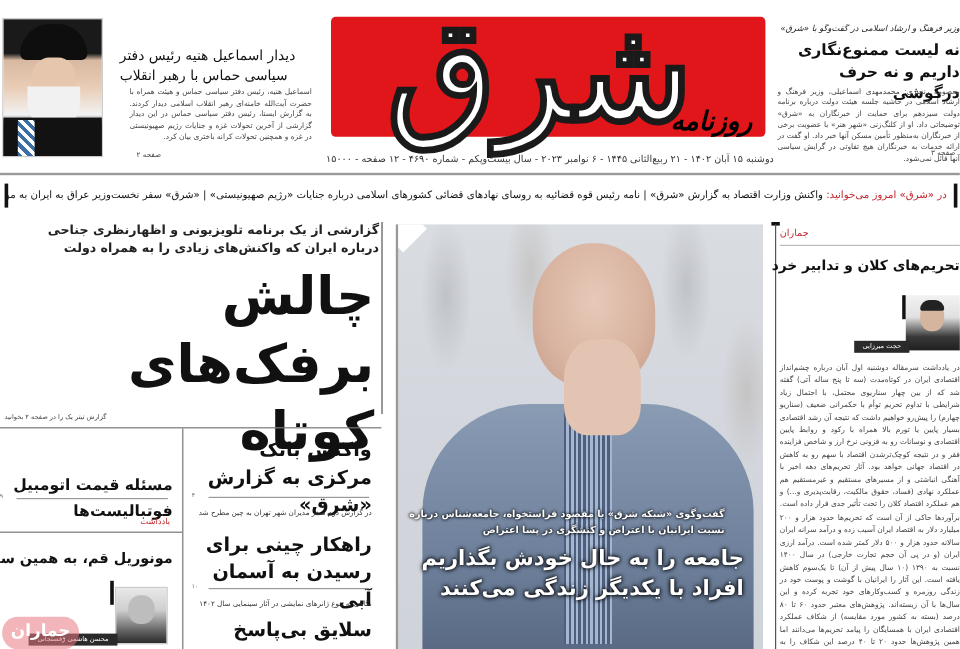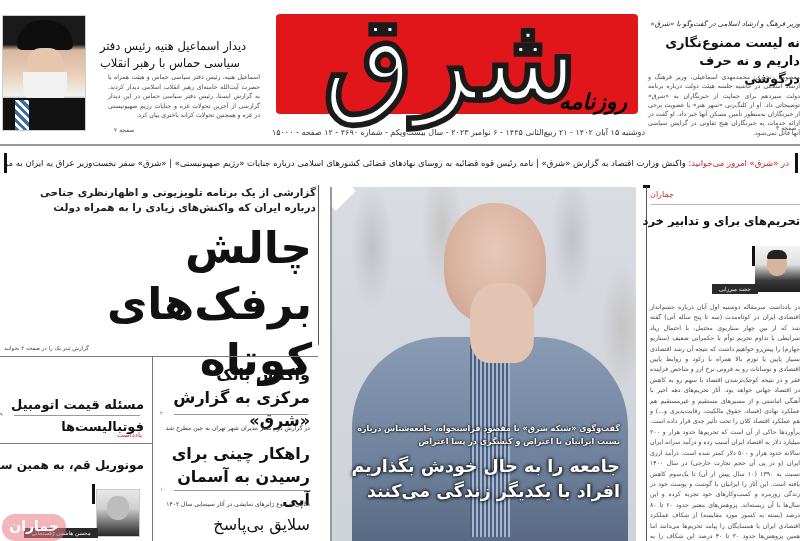--- a/index.html
+++ b/index.html
@@ -78,21 +78,21 @@
   .story-a-headline { position: absolute; left: 160px; top: 363px; width: 150px; font-size: 16px; font-weight: 900; line-height: 23px; text-align: right; }
   .story-a-page { position: absolute; left: 160px; top: 410px; width: 148px; height: 8px; font-size: 5px; color:#666; direction: ltr; }
   .story-a-page .line { position:absolute; left: 14px; right: 0; top: 4px; height:1px; background:#999; }
 
   .story-b-kicker { position: absolute; left: 160px; top: 424px; width: 150px; font-size: 6px; text-align: right; color: #333; white-space: nowrap; }
   .story-b-headline { position: absolute; left: 160px; top: 442px; width: 150px; font-size: 16px; font-weight: 900; line-height: 23px; text-align: right; }
   .story-b-page { position: absolute; left: 160px; top: 486px; width: 148px; height: 8px; font-size: 5px; color:#666; direction: ltr; }
   .story-b-page .line { position:absolute; left: 14px; right: 0; top: 4px; height:1px; background:#999; }
 
   .story-c-kicker { position: absolute; left: 160px; top: 500px; width: 150px; font-size: 6px; text-align: right; color: #333; white-space: nowrap; }
-  .story-c-headline { position: absolute; left: 160px; top: 513px; width: 150px; font-size: 16px; font-weight: 400; line-height: 23px; text-align: right; }
+  .story-c-headline { position: absolute; left: 160px; top: 513px; width: 150px; font-size: 16px; font-weight: 700; line-height: 23px; text-align: right; }
 
   .story-d-headline { position: absolute; left: 4px; top: 363px; width: 140px; font-size: 13px; font-weight: 900; line-height: 22px; text-align: right; margin-top: 31px; }
   .story-d-page { position: absolute; left: 0; top: 411px; width: 140px; height: 8px; font-size: 5px; color:#666; direction: ltr; }
   .story-d-page .line { position:absolute; left: 14px; right: 0; top: 4px; height:1px; background:#999; }
 
   .hr-d { position: absolute; left: 0; top: 443px; width: 152px; height: 1px; background: #777; }
   .note-label { position: absolute; left: 4px; top: 431px; width: 138px; font-size: 7px; color: #c1272d; text-align: right; }
   .note-headline { position: absolute; left: 4px; top: 458px; width: 140px; font-size: 12px; font-weight: 900; text-align: right; white-space: nowrap; }
   .note-photo { position: absolute; left: 96px; top: 489px; width: 44px; height: 48px; background: linear-gradient(180deg,#e8e8e8 0%,#cfcfcf 40%,#6a6a6a 75%,#2a2a2a 100%); border: 1px solid #ccc; }
   .note-photo .head { position:absolute; left: 10px; top: 6px; width: 22px; height: 24px; background:#bdbdbd; border-radius: 45%; }
@@ -109,21 +109,21 @@
   .photo-main .pattern { position: absolute; inset: 0; background:
     radial-gradient(ellipse 30px 90px at 40px 60px, rgba(150,150,160,0.35), transparent 70%),
     radial-gradient(ellipse 30px 90px at 110px 40px, rgba(170,160,150,0.35), transparent 70%),
     radial-gradient(ellipse 30px 90px at 240px 50px, rgba(150,150,160,0.35), transparent 70%),
     radial-gradient(ellipse 30px 90px at 290px 140px, rgba(170,160,150,0.35), transparent 70%); }
   .photo-main .head { position: absolute; left: 112px; top: 16px; width: 102px; height: 120px; background: radial-gradient(ellipse at 50% 40%, #e7c9b8 0%, #d8b3a0 60%, #c69d89 100%); border-radius: 48% 48% 42% 42%; }
   .photo-main .hand { position: absolute; left: 138px; top: 96px; width: 64px; height: 80px; background: #e3c3b1; border-radius: 40% 40% 30% 30%; }
   .photo-main .suit { position: absolute; left: 20px; top: 150px; width: 276px; height: 220px; background: linear-gradient(180deg, #8a9bb4 0%, #6d7f9a 60%, #55657f 100%); border-radius: 90px 90px 0 0; }
   .photo-main .shirt { position: absolute; left: 138px; top: 150px; width: 40px; height: 200px; background: repeating-linear-gradient(90deg,#4b5f80 0 2px,#a7b6cc 2px 4px); }
   .photo-main .corner { position: absolute; left: -10px; top: -10px; width: 28px; height: 28px; background: #fff; transform: rotate(45deg); }
-  .photo-kicker { position: absolute; left: 340px; top: 422px; width: 280px; font-size: 8px; font-weight: bold; line-height: 13px; color: #fff; text-align: right; text-shadow: 0 0 2px #000, 0 0 3px #000; }
+  .photo-kicker { position: absolute; left: 324px; top: 422px; width: 280px; font-size: 8px; font-weight: bold; line-height: 13px; color: #fff; text-align: right; text-shadow: 0 0 2px #000, 0 0 3px #000; }
   .photo-headline { position: absolute; left: 336px; top: 454px; width: 284px; font-size: 17.5px; font-weight: 900; line-height: 25px; color: #fff; text-align: right; text-shadow: 0 0 3px #000, 0 0 4px #000; }
 
   
   .edit-frame { position: absolute; left: 646px; top: 187px; width: 1px; height: 354px; background: #555; }
   .edit-frame-top { position: absolute; left: 643px; top: 185px; width: 7px; height: 3px; background: #111; }
   .edit-label { position: absolute; left: 650px; top: 190px; width: 60px; font-size: 8px; color: #c1272d; text-align: left; direction: rtl; }
   .edit-hr { position: absolute; left: 650px; top: 204px; width: 150px; height: 1px; background: #bbb; }
   .edit-headline { position: absolute; left: 650px; top: 214px; width: 150px; font-size: 11.5px; font-weight: 900; text-align: right; white-space: nowrap; }
   .edit-photo { position: absolute; left: 755px; top: 246px; width: 45px; height: 46px; background: linear-gradient(180deg,#f2f2f2 0%,#e0e0e0 40%,#3a3a3a 75%,#1f1f1f 100%); }
   .edit-photo .head { position:absolute; left: 12px; top: 6px; width: 20px; height: 24px; background:#d6b59e; border-radius: 45%; }
@@ -207,20 +207,20 @@
   <div class="hand"></div>
   <div class="corner"></div>
 </div>
 <div class="photo-kicker">گفت‌وگوی «شبکه شرق» با مقصود فراستخواه، جامعه‌شناس درباره نسبت ایرانیان با اعتراض و کنشگری در پسا اعتراض</div>
 <div class="photo-headline">جامعه را به حال خودش بگذاریم افراد با یکدیگر زندگی می‌کنند</div>
 
 <div class="edit-frame-top"></div>
 <div class="edit-frame"></div>
 <div class="edit-label">جماران</div>
 <div class="edit-hr"></div>
-<div class="edit-headline">تحریم‌های برای و تدابیر خرد</div>
+<div class="edit-headline">تحریم‌های کلان و تدابیر خرد</div>
 <div class="edit-bar"></div>
 <div class="edit-photo">
   <div class="head"></div>
   <div class="hair"></div>
 </div>
 <div class="edit-name">حجت میرزایی</div>
 <div class="edit-body">در یادداشت سرمقاله دوشنبه اول آبان درباره چشم‌انداز اقتصادی ایران در کوتاه‌مدت (سه تا پنج ساله آتی) گفته شد که از بین چهار سناریوی محتمل، با احتمال زیاد شرایطی با تداوم تحریم توأم با حکمرانی ضعیف (سناریو چهارم) را پیش‌رو خواهیم داشت که نتیجه آن رشد اقتصادی بسیار پایین یا تورم بالا همراه با رکود و روابط پایین اقتصادی و نوسانات رو به فزونی نرخ ارز و شاخص فزاینده فقر و در نتیجه کوچک‌ترشدن اقتصاد با سهم رو به کاهش در اقتصاد جهانی خواهد بود. آثار تحریم‌های دهه اخیر با آهنگی انباشتی و از مسیرهای مستقیم و غیرمستقیم هم عملکرد نهادی (فساد، حقوق مالکیت، رقابت‌پذیری و...) و هم عملکرد اقتصاد کلان را تحت تأثیر جدی قرار داده است. برآوردها حاکی از آن است که تحریم‌ها حدود هزار و ۲۰۰ میلیارد دلار به اقتصاد ایران آسیب زده و درآمد سرانه ایران سالانه حدود هزار و ۵۰۰ دلار کمتر شده است. درآمد ارزی ایران (و در پی آن حجم تجارت خارجی) در سال ۱۴۰۰ نسبت به ۱۳۹۰ (۱۰ سال پیش از آن) تا یک‌سوم کاهش یافته است. این آثار را ایرانیان با گوشت و پوست خود در زندگی روزمره و کسب‌وکارهای خود تجربه کرده و این سال‌ها با آن زیسته‌اند. پژوهش‌های معتبر حدود ۶۰ تا ۸۰ درصد (بسته به کشور مورد مقایسه) از شکاف عملکرد اقتصادی ایران با همسایگان را پیامد تحریم‌ها می‌دانند اما همین پژوهش‌ها حدود ۲۰ تا ۴۰ درصد این شکاف را به کیفیت حکمرانی و عملکرد سیاست‌های اقتصادی و مالی دولت‌ها در این دوره نسبت می‌دهند. اما و هزار اما که مهم‌تر از آثار و پیامدهای گذشته و جاری، پیامدهای ناپیدای تحریم‌ها در کاهش</div>
 
 </body></html>

